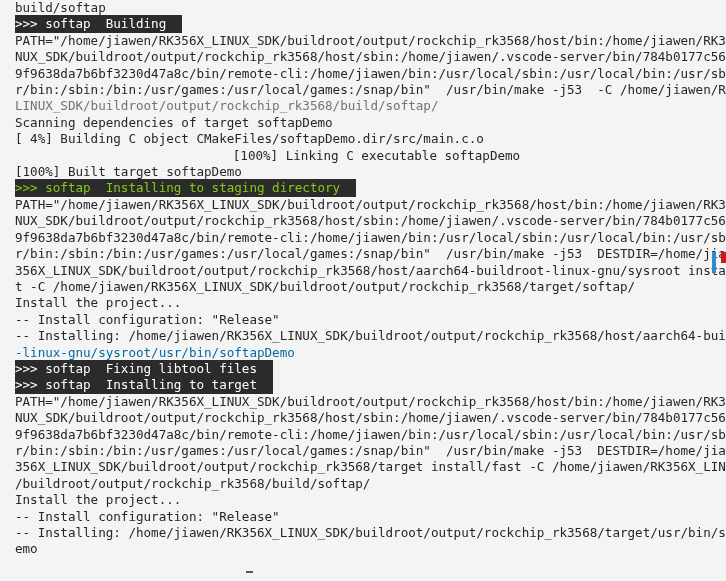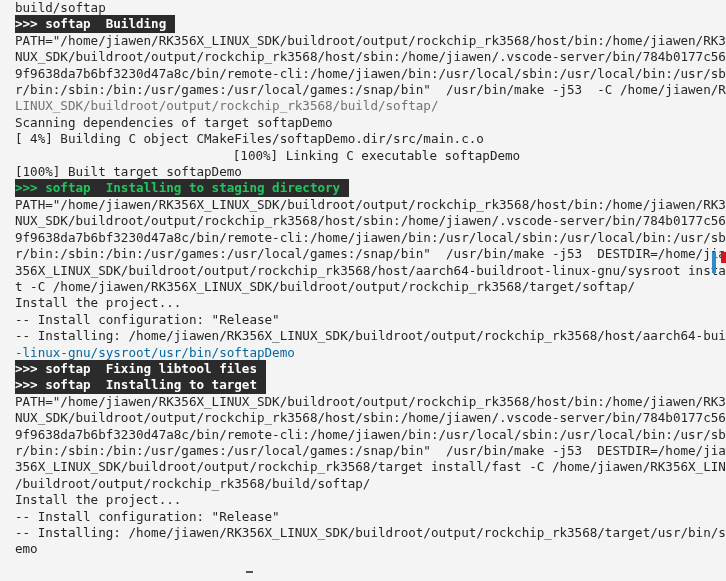--- a/index.html
+++ b/index.html
@@ -39,24 +39,23 @@
     white-space: pre;
     letter-spacing: -0.02px;
     font-family: "DejaVu Sans Mono", "Liberation Mono", monospace;
   }
   .line.header {
     color: #262626;
   }
   .line.header .hl {
     background: #2b2b2b;
     color: #ffffff;
-    padding: 1px 9px 2px 0;
+    padding: 1px 16px 2px 0;
     display: inline;
     box-decoration-break: clone;
-    font-weight: bold;
     -webkit-box-decoration-break: clone;
   }
   
   #marker-blue {
     position: absolute;
     left: 712px;
     top: 252px;
     width: 4px;
     height: 21px;
     background: #2f8ccc;
@@ -88,21 +87,21 @@
       <div class="line header" style="color: rgb(38, 38, 38);"><span class="hl" style="background: rgb(43, 43, 43); color: rgb(255, 255, 255);">&gt;&gt;&gt; softap  Building</span></div>
       <div class="line" style="color: rgb(38, 38, 38);">PATH="/home/jiawen/RK356X_LINUX_SDK/buildroot/output/rockchip_rk3568/host/bin:/home/jiawen/RK356X_LI</div>
       <div class="line" style="color: rgb(38, 38, 38);">NUX_SDK/buildroot/output/rockchip_rk3568/host/sbin:/home/jiawen/.vscode-server/bin/784b0177c56c60778</div>
       <div class="line" style="color: rgb(38, 38, 38);">9f9638da7b6bf3230d47a8c/bin/remote-cli:/home/jiawen/bin:/usr/local/sbin:/usr/local/bin:/usr/sbin:/us</div>
       <div class="line" style="color: rgb(38, 38, 38);">r/bin:/sbin:/bin:/usr/games:/usr/local/games:/snap/bin"  /usr/bin/make -j53  -C /home/jiawen/RK356X_</div>
       <div class="line" style="color: #737373;">LINUX_SDK/buildroot/output/rockchip_rk3568/build/softap/</div>
       <div class="line" style="color: rgb(38, 38, 38);">Scanning dependencies of target softapDemo</div>
       <div class="line" style="color: rgb(38, 38, 38);">[ 4%] Building C object CMakeFiles/softapDemo.dir/src/main.c.o</div>
       <div class="line" style="color: rgb(38, 38, 38); text-align: center;">[100%] Linking C executable softapDemo</div>
       <div class="line" style="color: rgb(38, 38, 38);">[100%] Built target softapDemo</div>
-      <div class="line header" style="color: rgb(38, 38, 38);"><span class="hl" style="background: rgb(43, 43, 43); color: #22c55e;">&gt;&gt;&gt; softap  Installing to staging directory</span></div>
+      <div class="line header" style="color: rgb(38, 38, 38);"><span class="hl" style="background: rgb(43, 43, 43); color: #84cc16;">&gt;&gt;&gt; softap  Installing to staging directory</span></div>
       <div class="line" style="color: rgb(38, 38, 38);">PATH="/home/jiawen/RK356X_LINUX_SDK/buildroot/output/rockchip_rk3568/host/bin:/home/jiawen/RK356X_LI</div>
       <div class="line" style="color: rgb(38, 38, 38);">NUX_SDK/buildroot/output/rockchip_rk3568/host/sbin:/home/jiawen/.vscode-server/bin/784b0177c56c60778</div>
       <div class="line" style="color: rgb(38, 38, 38);">9f9638da7b6bf3230d47a8c/bin/remote-cli:/home/jiawen/bin:/usr/local/sbin:/usr/local/bin:/usr/sbin:/us</div>
       <div class="line" style="color: rgb(38, 38, 38);">r/bin:/sbin:/bin:/usr/games:/usr/local/games:/snap/bin"  /usr/bin/make -j53  DESTDIR=/home/jiawen/RK</div>
       <div class="line" style="color: rgb(38, 38, 38);">356X_LINUX_SDK/buildroot/output/rockchip_rk3568/host/aarch64-buildroot-linux-gnu/sysroot install/fas</div>
       <div class="line" style="color: rgb(38, 38, 38);">t -C /home/jiawen/RK356X_LINUX_SDK/buildroot/output/rockchip_rk3568/target/softap/</div>
       <div class="line" style="color: rgb(38, 38, 38);">Install the project...</div>
       <div class="line" style="color: rgb(38, 38, 38);">-- Install configuration: "Release"</div>
       <div class="line" style="color: rgb(38, 38, 38);">-- Installing: /home/jiawen/RK356X_LINUX_SDK/buildroot/output/rockchip_rk3568/host/aarch64-buildroot</div>
       <div class="line" style="color: #0369a1;">-linux-gnu/sysroot/usr/bin/softapDemo</div>

